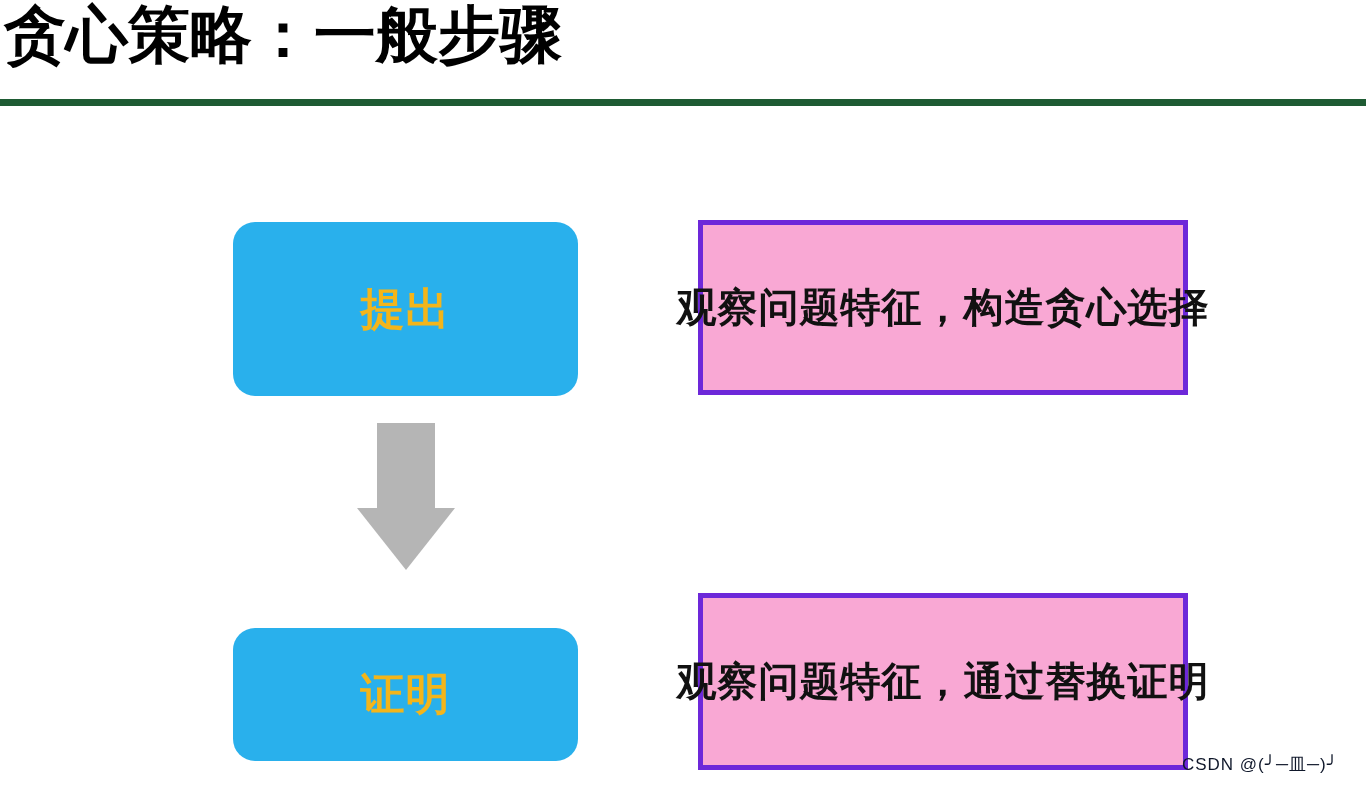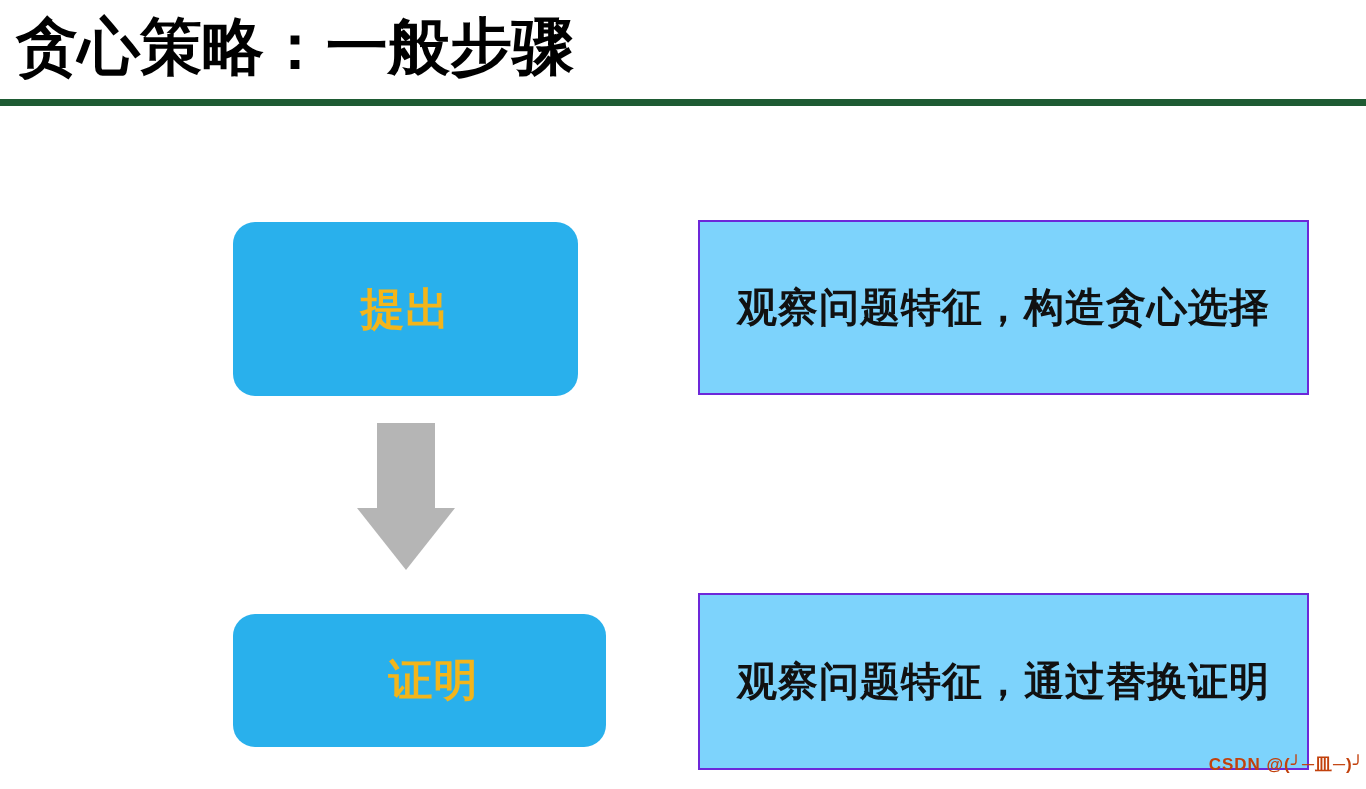--- a/index.html
+++ b/index.html
@@ -8,21 +8,21 @@
     width: 1366px;
     height: 789px;
     background: #ffffff;
     overflow: hidden;
     font-family: "Liberation Sans", "DejaVu Sans", sans-serif;
   }
   .title {
     position: absolute;
     left: 4px;
     top: 0px;
-    margin: 12px;
+    margin: 0;
     font-size: 62px;
     line-height: 1.12;
     font-weight: 900;
     color: #000000;
     letter-spacing: 0px;
     white-space: nowrap;
   }
   .divider {
     position: absolute;
     left: 0;
@@ -41,28 +41,28 @@
     display: flex;
     align-items: center;
     justify-content: center;
     font-size: 44px;
     font-weight: 700;
     color: #ffffff;
     white-space: nowrap;
     letter-spacing: 1px;
   }
   .badge-1 { top: 222px; }
-  .badge-2 { top: 614px; height: 133px; padding-left: 28px; }
+  .badge-2 { top: 628px; height: 133px; }
   .hl { color: var(--highlight-yellow, #F3B51A); }
   .desc {
     position: absolute;
     left: 698px;
-    width: 611px;
-    background: #7dd3fc;
-    border: 2px solid #6d28d9;
+    width: 490px;
+    background: #f9a8d4;
+    border: 5px solid #6d28d9;
     box-sizing: border-box;
     display: flex;
     align-items: center;
     justify-content: center;
     font-size: 40px;
     font-weight: 700;
     color: #111111;
     white-space: nowrap;
     letter-spacing: 1px;
   }
@@ -81,25 +81,25 @@
     left: 357px;
     top: 508px;
     width: 0;
     height: 0;
     border-left: 49px solid transparent;
     border-right: 49px solid transparent;
     border-top: 62px solid var(--arrow-gray, #B5B5B5);
   }
   .watermark {
     position: absolute;
-    right: 2px;
+    right: 28px;
     top: 753px;
     font-size: 17px;
-    font-weight: 700;
-    color: #c2410c;
+    font-weight: 400;
+    color: #0f172a;
     letter-spacing: 1px;
     white-space: nowrap;
   }
 </style>
 </head>
 <body>
 
 <div class="slide">
 
   <h1 class="title">贪心策略：一般步骤</h1>

